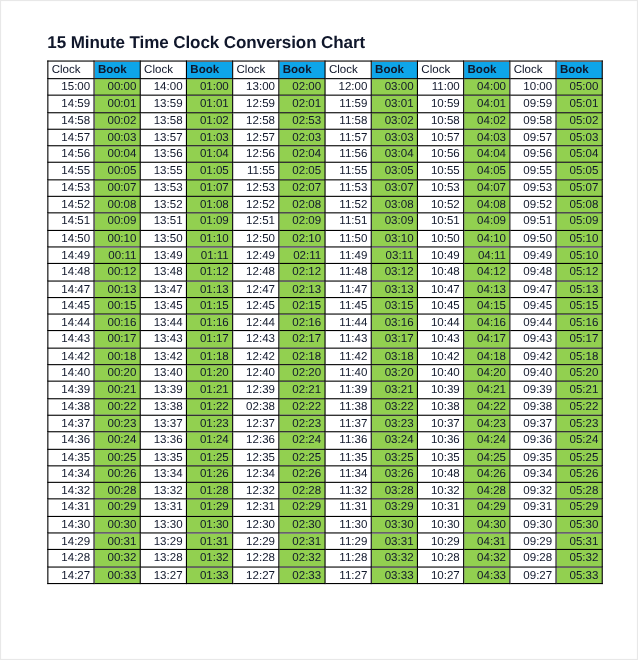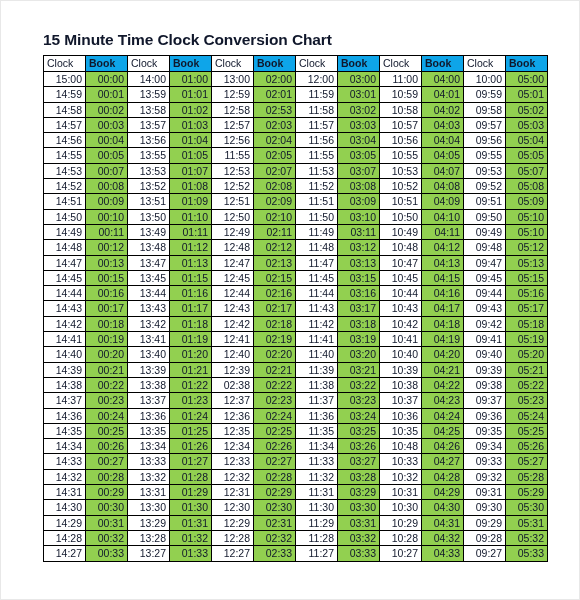--- a/index.html
+++ b/index.html
@@ -343,34 +343,20 @@
             <td class="clock-cell">12:42</td>
             <td class="book-cell">02:18</td>
             <td class="clock-cell">11:42</td>
             <td class="book-cell">03:18</td>
             <td class="clock-cell">10:42</td>
             <td class="book-cell">04:18</td>
             <td class="clock-cell">09:42</td>
             <td class="book-cell">05:18</td>
           </tr>
           <tr>
-            <td class="clock-cell">14:41</td>
-            <td class="book-cell">00:19</td>
-            <td class="clock-cell">13:41</td>
-            <td class="book-cell">01:19</td>
-            <td class="clock-cell">12:41</td>
-            <td class="book-cell">02:19</td>
-            <td class="clock-cell">11:41</td>
-            <td class="book-cell">03:19</td>
-            <td class="clock-cell">10:41</td>
-            <td class="book-cell">04:19</td>
-            <td class="clock-cell">09:41</td>
-            <td class="book-cell">05:19</td>
-          </tr>
-          <tr>
             <td class="clock-cell">14:40</td>
             <td class="book-cell">00:20</td>
             <td class="clock-cell">13:40</td>
             <td class="book-cell">01:20</td>
             <td class="clock-cell">12:40</td>
             <td class="book-cell">02:20</td>
             <td class="clock-cell">11:40</td>
             <td class="book-cell">03:20</td>
             <td class="clock-cell">10:40</td>
             <td class="book-cell">04:20</td>
@@ -455,34 +441,20 @@
             <td class="clock-cell">12:34</td>
             <td class="book-cell">02:26</td>
             <td class="clock-cell">11:34</td>
             <td class="book-cell">03:26</td>
             <td class="clock-cell">10:48</td>
             <td class="book-cell">04:26</td>
             <td class="clock-cell">09:34</td>
             <td class="book-cell">05:26</td>
           </tr>
           <tr>
-            <td class="clock-cell">14:33</td>
-            <td class="book-cell">00:27</td>
-            <td class="clock-cell">13:33</td>
-            <td class="book-cell">01:27</td>
-            <td class="clock-cell">12:33</td>
-            <td class="book-cell">02:27</td>
-            <td class="clock-cell">11:33</td>
-            <td class="book-cell">03:27</td>
-            <td class="clock-cell">10:33</td>
-            <td class="book-cell">04:27</td>
-            <td class="clock-cell">09:33</td>
-            <td class="book-cell">05:27</td>
-          </tr>
-          <tr>
             <td class="clock-cell">14:32</td>
             <td class="book-cell">00:28</td>
             <td class="clock-cell">13:32</td>
             <td class="book-cell">01:28</td>
             <td class="clock-cell">12:32</td>
             <td class="book-cell">02:28</td>
             <td class="clock-cell">11:32</td>
             <td class="book-cell">03:28</td>
             <td class="clock-cell">10:32</td>
             <td class="book-cell">04:28</td>

